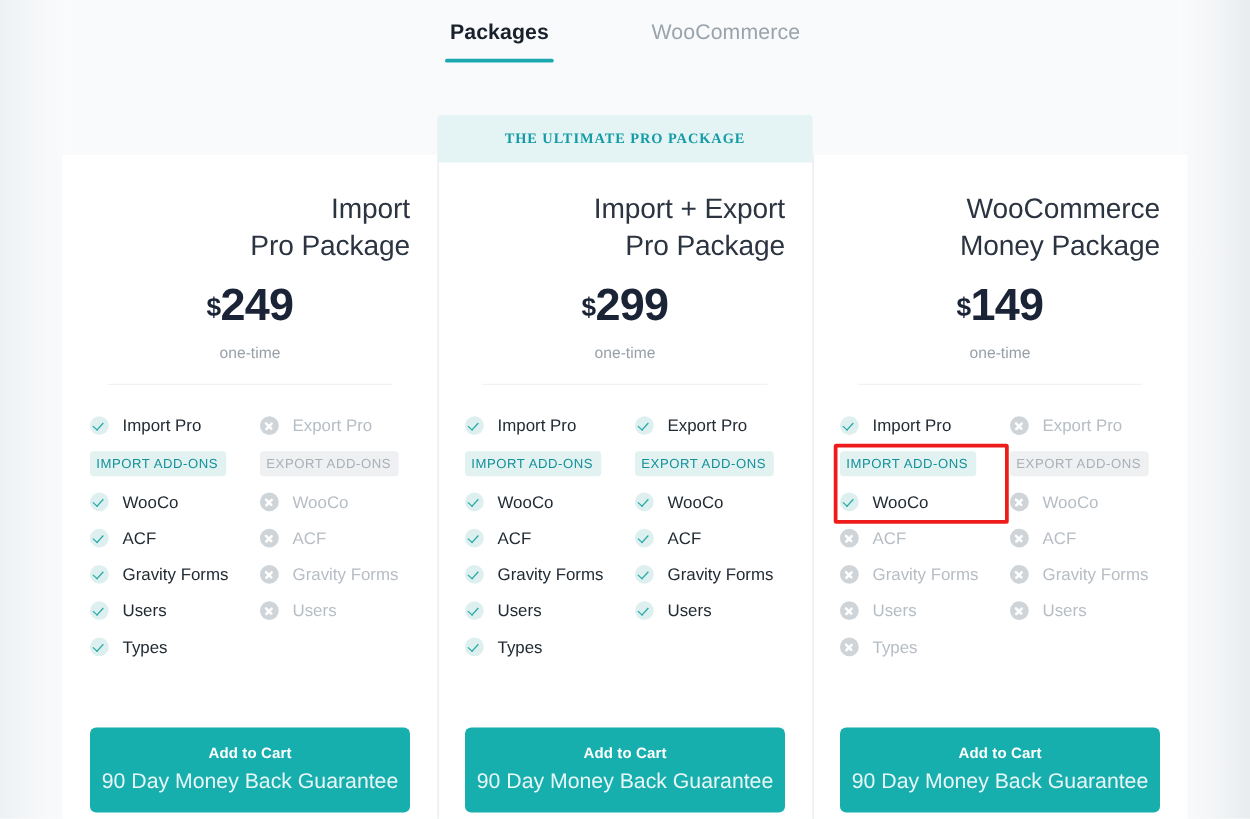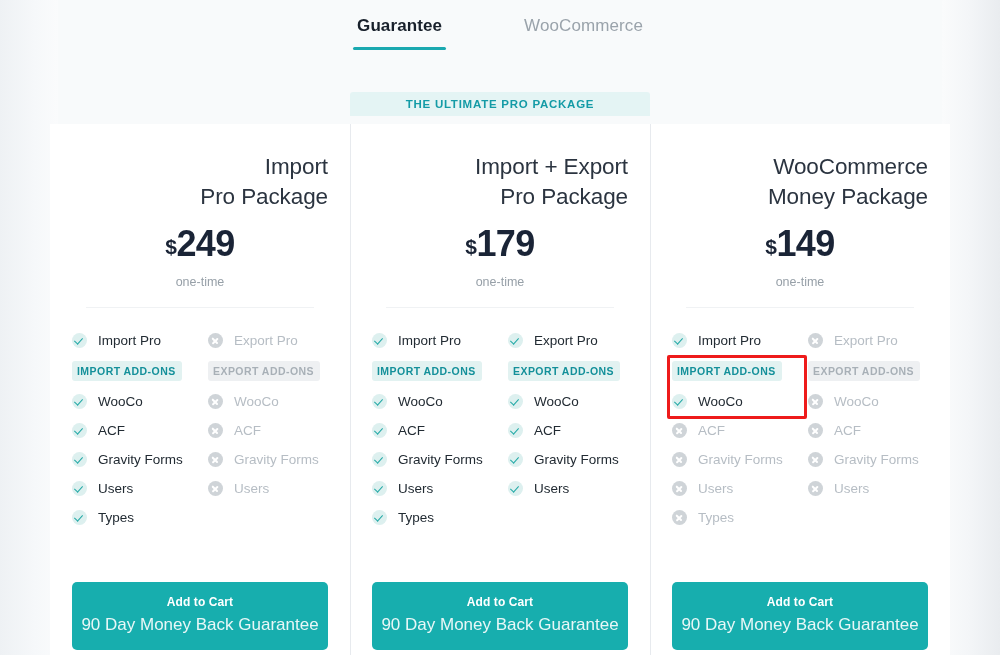--- a/index.html
+++ b/index.html
@@ -72,27 +72,28 @@
     background: #1aa9b0;
     border-radius: 2px;
   }
 
   
   .ribbon {
     position: absolute;
     left: 350px;
     top: 92px;
     width: 300px;
-    height: 24px;
+    height: 38px;
     background: #e4f4f4;
     display: flex;
     align-items: center;
     justify-content: center;
     border-radius: 3px 3px 0 0;
     z-index: 4;
+    font-family: Liberation Serif, serif;
   }
   .ribbon-text {
     font-size: 11.5px;
     font-weight: bold;
     letter-spacing: 0.75px;
     color: #149ba6;
   }
 
   
   .cards {
@@ -237,21 +238,21 @@
   
   .badge-row {
     height: 32px;
     display: flex;
     align-items: center;
   }
   .badge {
     display: inline-block;
     padding: 4px 6px 4px 5px;
     font-size: 10.5px;
-    font-weight: bold;
+    font-weight: normal;
     letter-spacing: 0.45px;
     border-radius: 3px;
     white-space: nowrap;
   }
   .badge.on  { color: #14909a; background: #e2f2f1; }
   .badge.off { color: #a8b0b7; background: #eef0f2; }
 
   
   .cta-wrap {
     position: absolute;
@@ -295,21 +296,21 @@
 </style>
 </head>
 <body>
 
 <div class="page">
 
   <div class="gutter-left"></div>
   <div class="gutter-right"></div>
 
   <div class="tabs" id="tabs-host">
-      <div class="tab active"><span>Guarantee</span><span class="tab-underline"></span></div>
+      <div class="tab active"><span>Packages</span><span class="tab-underline"></span></div>
       <div class="tab inactive"><span>WooCommerce</span></div>
     </div>
 
   <div class="ribbon">
     <span class="ribbon-text">THE ULTIMATE PRO PACKAGE</span>
   </div>
 
   <div class="cards" id="cards-host">
       <div class="card">
         <h2 class="card-title"><span>Import</span><br><span>Pro Package</span></h2>
@@ -379,21 +380,21 @@
           <button class="cta">
             <span class="cta-title">Add to Cart</span>
             <span class="cta-sub">90 Day Money Back Guarantee</span>
           </button>
         </div>
       </div>
       <div class="card featured">
         <h2 class="card-title"><span>Import + Export</span><br><span>Pro Package</span></h2>
         <div class="price-row">
           <span class="price-currency">$</span>
-          <span class="price-amount">179</span>
+          <span class="price-amount">299</span>
         </div>
         <div class="price-note">one-time</div>
         <div class="divider"></div>
         <div class="features">
           <div class="feat-col left">
             <div class="feat-row on">
               <span class="ico check"></span>
               <span class="feat-label">Import Pro</span>
             </div>
             <div class="badge-row">

